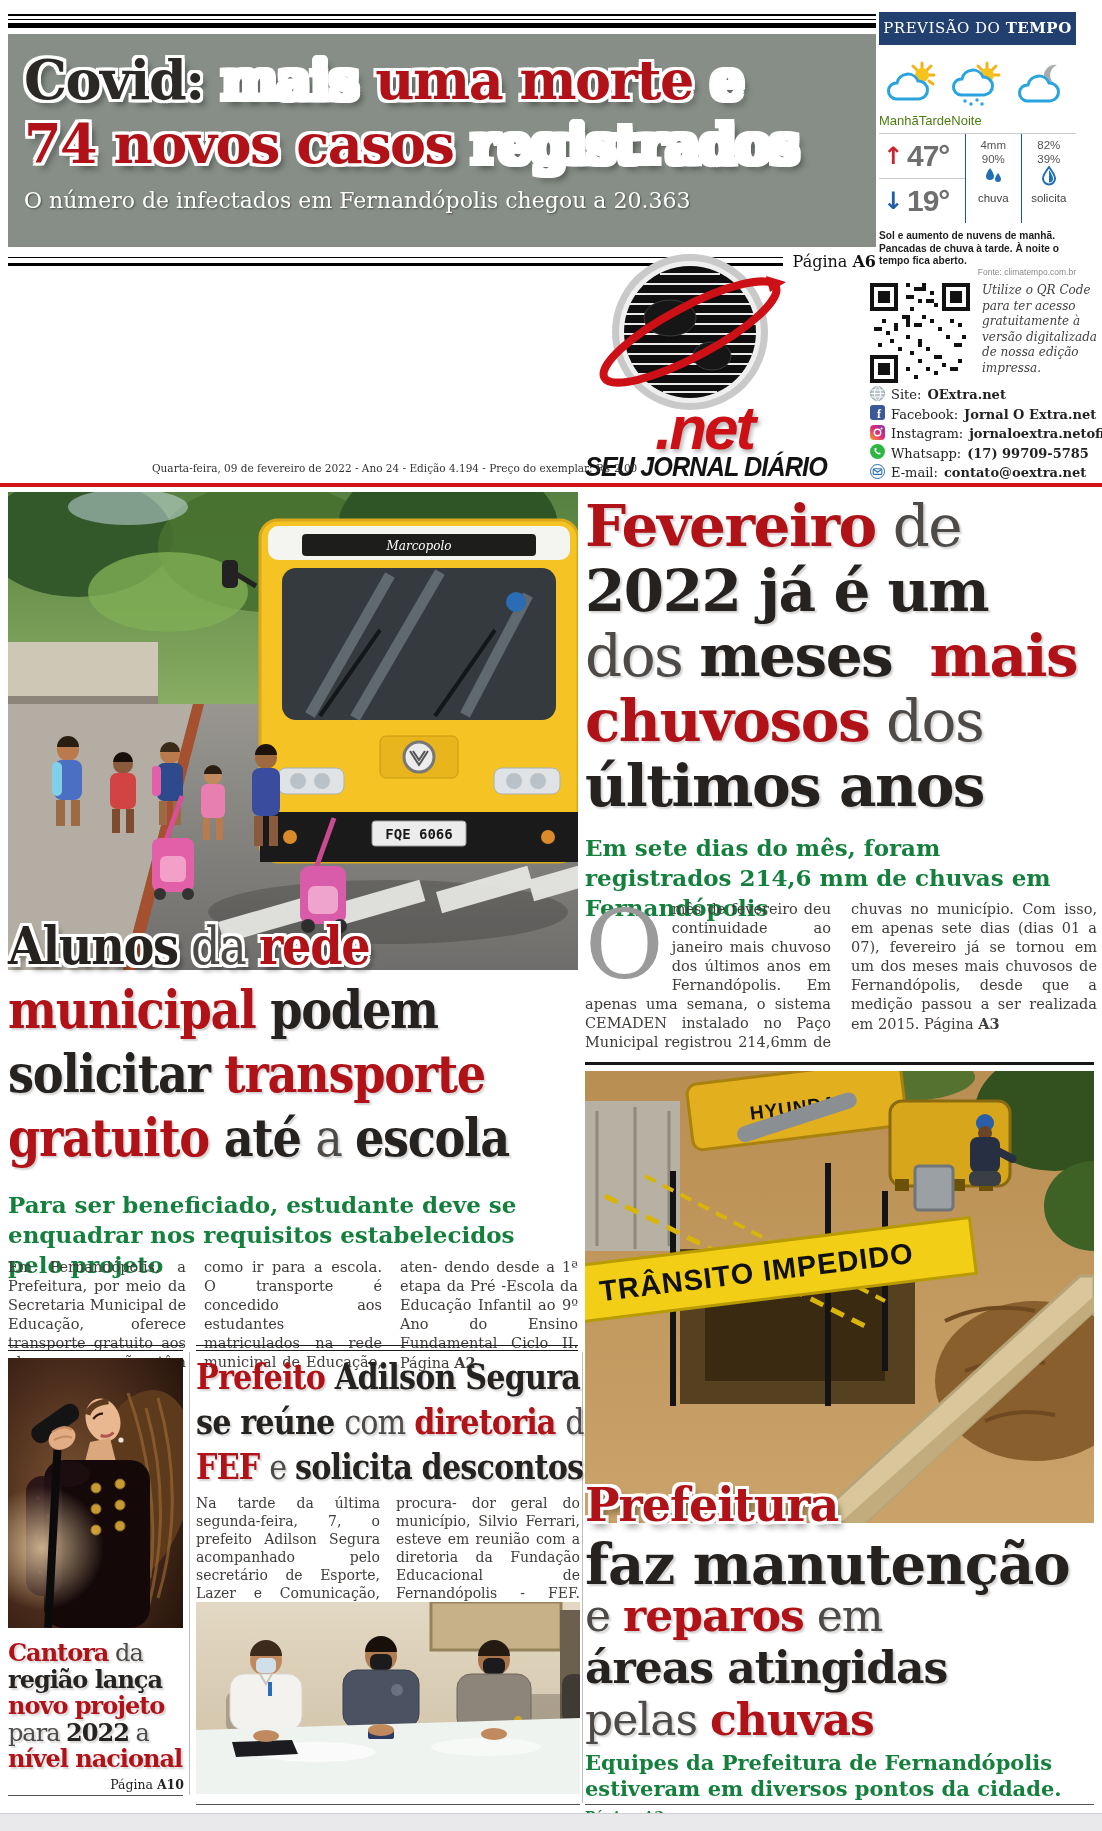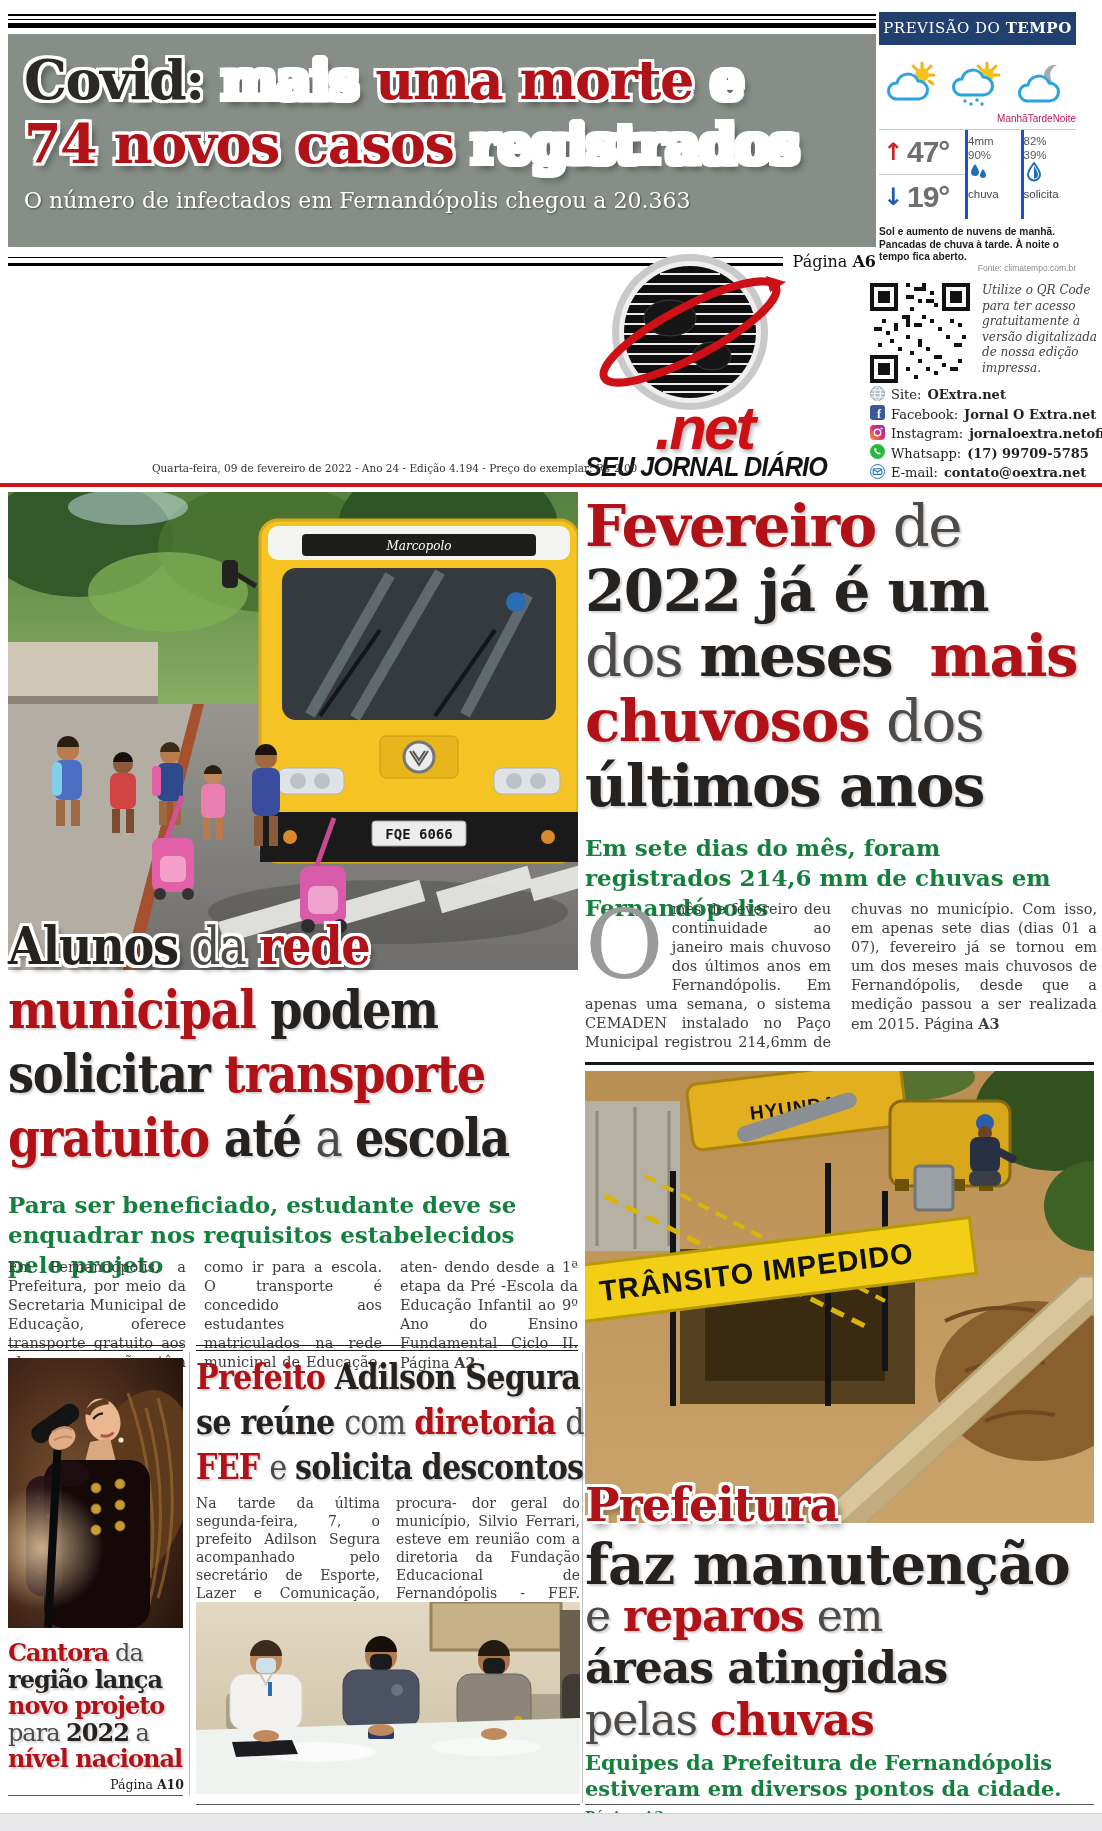--- a/index.html
+++ b/index.html
@@ -24,28 +24,28 @@
   .condense{transform-origin:0 0}
   
   .covid{position:absolute;left:8px;top:34px;width:868px;height:213px;background:#878e87;overflow:hidden}
   .covid .l{white-space:pre;font-weight:700;font-size:54px;line-height:64px;letter-spacing:-1.5px;padding-left:16px}
   .covid .sub{padding-left:16px;margin-top:12px;font-size:22px;color:#fff;text-shadow:1px 1px 2px rgba(0,0,0,.45)}
   
   .weather{position:absolute;left:879px;top:12px;width:197px;font-family:"Liberation Sans",sans-serif}
   .w-head{height:33px;background:#21406f;color:#fff;text-align:center;line-height:33px;
           font-family:"DejaVu Serif",serif;font-size:15px;letter-spacing:.5px}
   .w-icons{display:flex;justify-content:space-around;align-items:flex-end;height:60px;padding-top:6px}
-  .w-labels{display:flex;justify-content:flex-end;font-size:10px;color:#be185d;padding:2px 0 5px}
+  .w-labels{display:flex;justify-content:flex-start;font-size:13px;color:#4d7c0f;padding:2px 0 5px}
   .w-temps{display:flex;border-top:1px solid #ccc}
   .w-left{width:86px}
   .w-left .row{display:flex;align-items:center;height:44px}
   .w-left .row+.row{border-top:1px solid #ccc}
   .w-arrow{font-family:"DejaVu Sans",sans-serif;font-weight:700;font-size:24px;width:28px;text-align:center}
   .w-temp{font-weight:700;font-size:30px;color:#6f6f6f;letter-spacing:-1px}
-  .w-cell{flex:1;border-left:3px solid #1d4ed8;text-align:left;font-size:11.5px;color:#555;padding-top:4px;line-height:14px}
+  .w-cell{flex:1;border-left:1px solid #1d4ed8;text-align:center;font-size:11.5px;color:#555;padding-top:4px;line-height:14px}
   .w-cell .lab{margin-top:2px;font-size:11.5px;color:#444}
   .w-fc{font-size:10.5px;font-weight:700;color:#1e1e1e;line-height:12.5px;margin-top:6px;transform:scaleX(.97);transform-origin:0 0}
   .w-src{font-size:8.5px;color:#8a8a8a;text-align:right;margin-top:0}
   
   .mast-name{position:absolute;left:6px;top:244px;font-family:"Liberation Sans",sans-serif;
              font-weight:700;font-style:italic;font-size:178px;line-height:172px;letter-spacing:-11px;
              color:#161412;text-shadow:5px 6px 9px rgba(0,0,0,.28)}
   .mast-net{position:absolute;left:655px;top:392px;font-family:"Liberation Sans",sans-serif;
             font-weight:700;font-style:italic;font-size:62px;letter-spacing:-3px;color:#cc1016;
             text-shadow:2px 3px 4px rgba(0,0,0,.3)}

